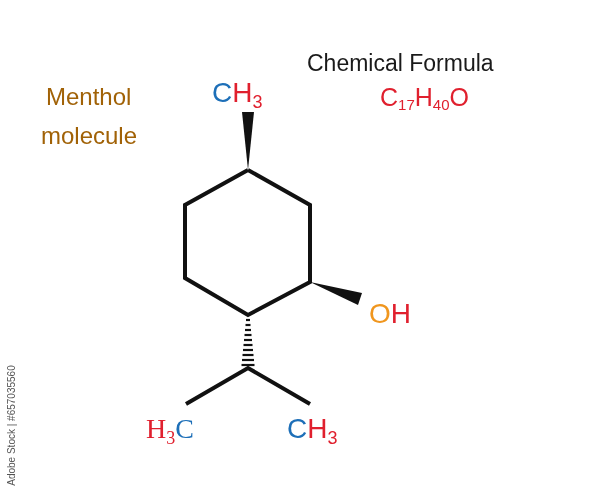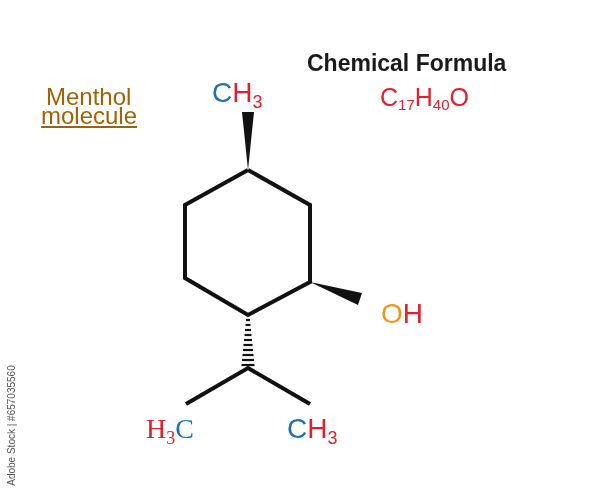--- a/index.html
+++ b/index.html
@@ -17,23 +17,23 @@
   .c-orange { color: #f0961e; }
   svg.mol { position: absolute; left: 0; top: 0; }
   .wm { position: absolute; left: 2px; top: 358px; width: 18px; height: 140px; }
   .wm span { position: absolute; left: -56px; top: 62px; transform: rotate(-90deg);
              font-size: 10px; color: #555; width: 130px; text-align: center; }
 </style>
 </head>
 <body>
 
 <div class="txt title" style="left:46px; top:85px;">Menthol</div>
-<div class="txt title" style="left:41px; top:104px;text-decoration:underline;">molecule</div>
+<div class="txt title" style="left:41px; top:124px;">molecule</div>
 
-<div class="txt formula-title" style="left:307px; top:52px;font-weight:bold;">Chemical Formula</div>
+<div class="txt formula-title" style="left:307px; top:52px;">Chemical Formula</div>
 <div class="txt formula" style="left:380px; top:85px;">
   <span>C</span><sub>17</sub><span>H</span><sub>40</sub><span>O</span>
 </div>
 
 <svg class="mol" width="600" height="500" viewBox="0 0 600 500">
 
   <polyline points="248,170 310,205 310,282 248,315 185,278 185,205 248,170" fill="none" stroke="#111111" stroke-width="4" stroke-linejoin="miter"></polyline>
 
   <polygon points="248,170 242,112 254,112" fill="#111111"></polygon>
 
@@ -52,21 +52,21 @@
     <line x1="241.5" y1="365" x2="254.5" y2="365"></line>
   </g>
 
   <polyline points="186,404 248,368 310,404" fill="none" stroke="#111111" stroke-width="4"></polyline>
 </svg>
 
 <div class="txt grp" style="left:212px; top:79px;">
   <span class="c-blue">C</span><span class="c-red">H</span><sub class="c-red">3</sub>
 </div>
 
-<div class="txt grp" style="left:369px; top:300px;margin-left:12px;">
+<div class="txt grp" style="left:369px; top:300px;">
   <span class="c-orange">O</span><span class="c-red">H</span>
 </div>
 
 <div class="txt grp" style="left:146px; top:415px;font-family:Liberation Serif, serif;">
   <span class="c-red">H</span><sub class="c-red">3</sub><span class="c-blue">C</span>
 </div>
 
 <div class="txt grp" style="left:287px; top:415px;">
   <span class="c-blue">C</span><span class="c-red">H</span><sub class="c-red">3</sub>
 </div>

